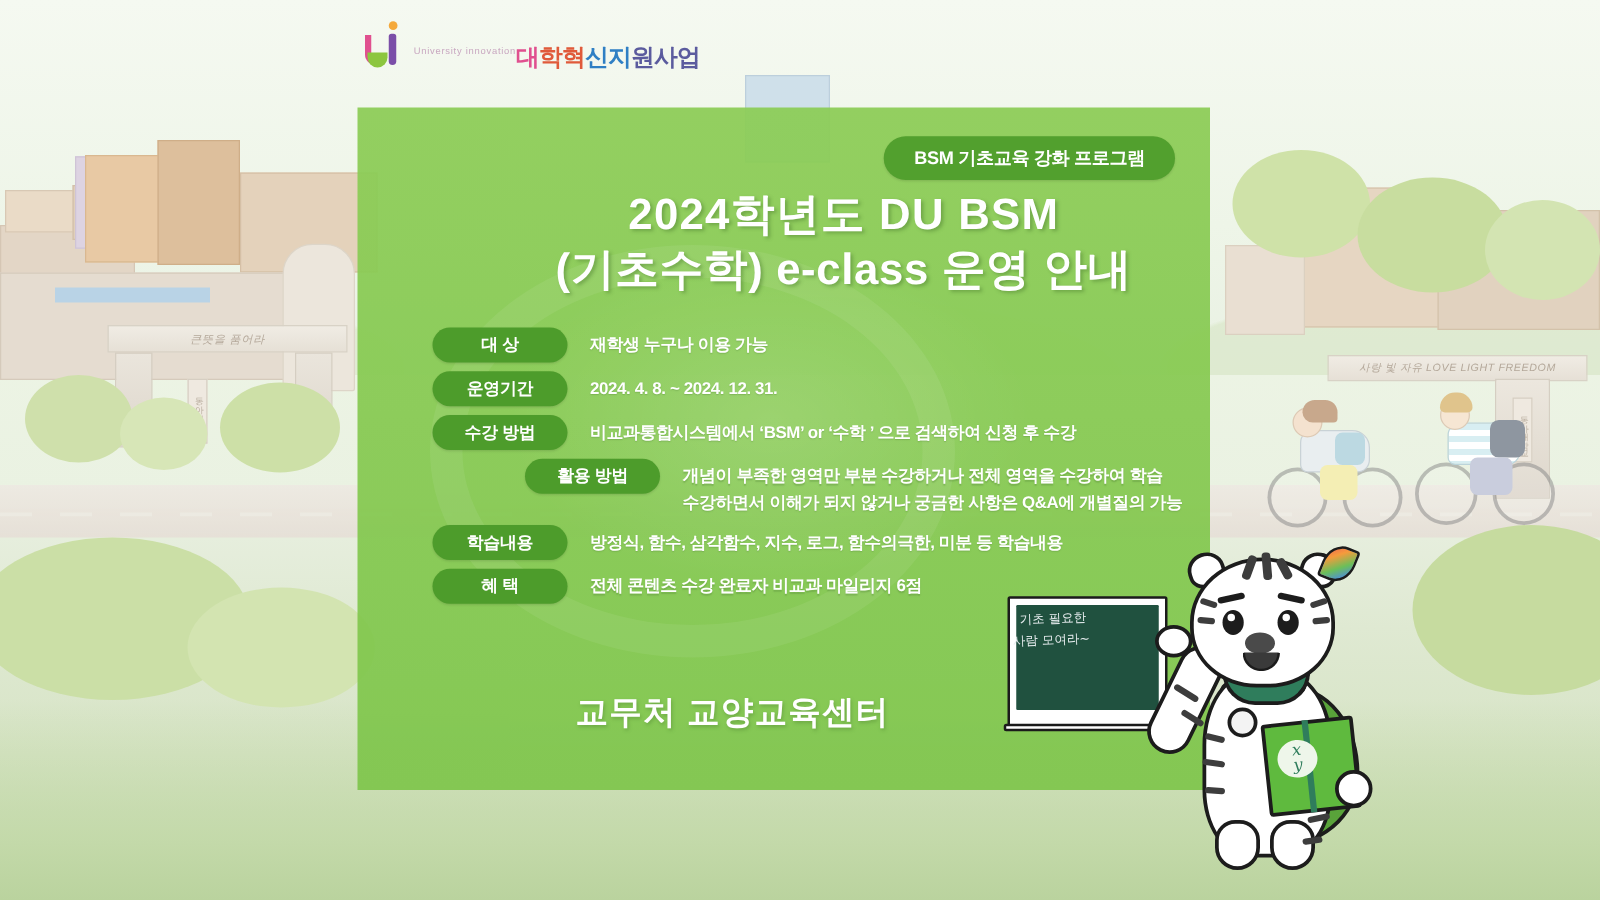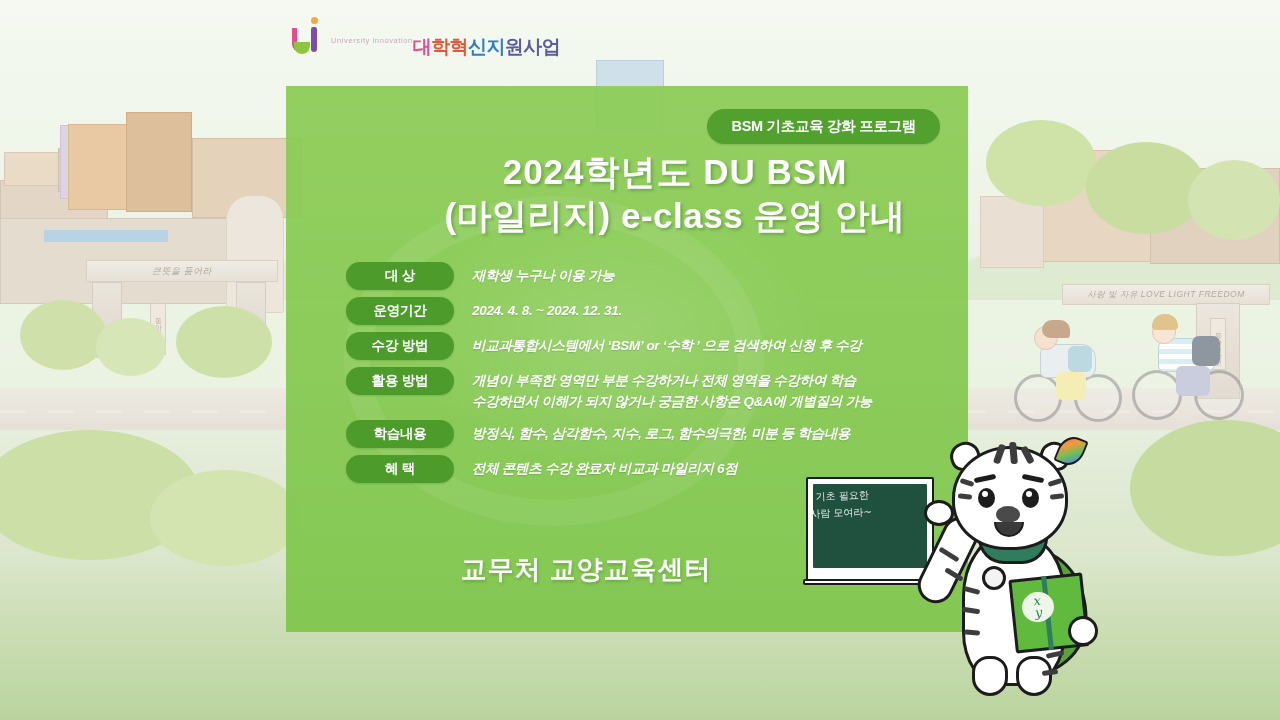--- a/index.html
+++ b/index.html
@@ -160,36 +160,36 @@
   #title .line2 { letter-spacing:.5px; }
 
   
   #info-table {
     position:absolute; left:60px; top:176px; width:600px;
   }
   .info-row {
     display:flex; align-items:flex-start;
     margin-bottom:7px;
   }
-  .info-row.tall { margin-bottom:7px; }
+  .info-row.tall { margin-bottom:7px;justify-content:flex-end; }
   .info-label {
     flex:0 0 108px;
     background:#4d9c2b;
     color:#fff; font-size:13.5px; font-weight:bold;
     border-radius:16px; padding:5px 0;
     text-align:center; letter-spacing:-.2px;
     box-shadow:0 1px 2px rgba(0,0,0,.12);
   }
   .info-value {
     margin-left:18px; padding-top:4px;
     color:#fff; font-size:13.5px; font-weight:bold;
     line-height:1.55; letter-spacing:-.3px;
     text-shadow:0 1px 1px rgba(80,130,55,.35);
   }
-  .info-value .vline { display:block; white-space:nowrap;font-style:italic; }
+  .info-value .vline { display:block; white-space:nowrap; }
 
   
   #footer-org {
     position:absolute; left:0; top:466px; width:600px;
     text-align:center; color:#fff;
     font-size:26px; font-weight:bold; letter-spacing:1px;
     text-shadow:1px 2px 3px rgba(70,120,45,.4);
   }
 
   
@@ -449,21 +449,21 @@
   <div id="green-panel">
     <div id="panel-circle"></div>
   </div>
 
   <div id="panel-content">
 
     <div id="badge">BSM 기초교육 강화 프로그램</div>
 
     <div id="title">
       <div class="line1">2024학년도 DU BSM</div>
-      <div class="line2">(마일리지) e-class 운영 안내</div>
+      <div class="line2">(기초수학) e-class 운영 안내</div>
     </div>
 
     <div id="info-table">
 
       <div class="info-row">
         <div class="info-label">대      상</div>
         <div class="info-value">
           <span class="vline">재학생 누구나 이용 가능</span>
         </div>
       </div>

